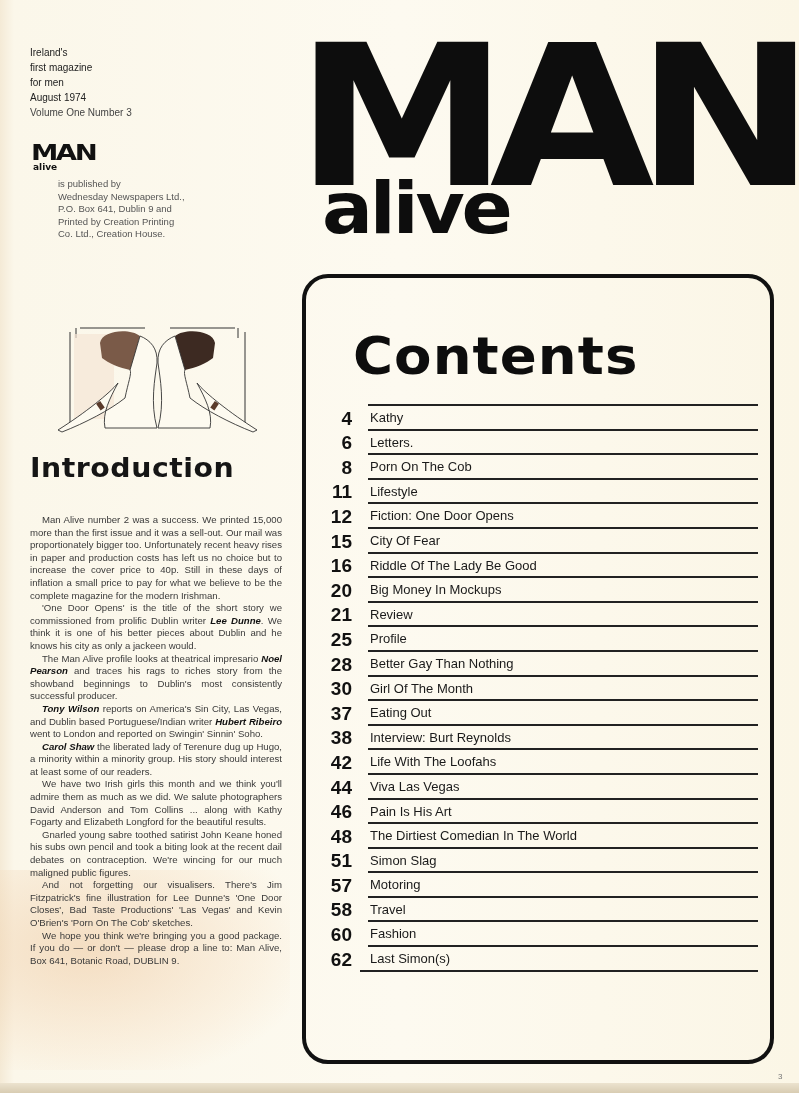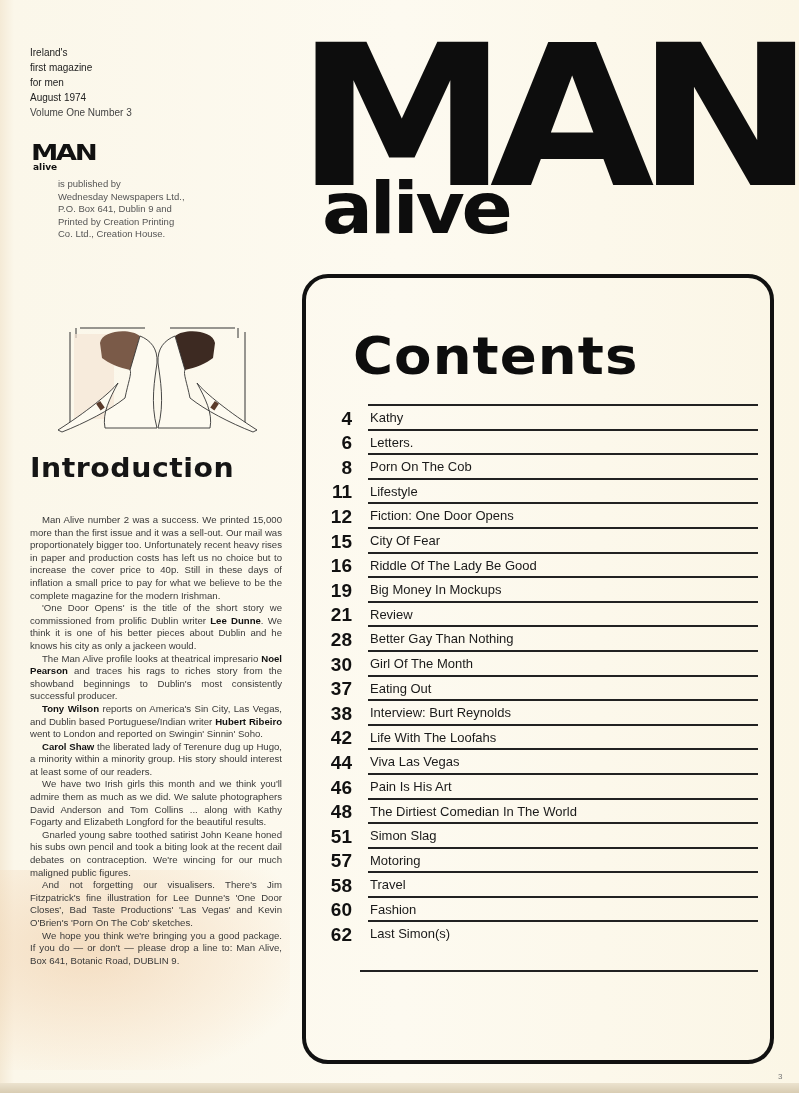--- a/index.html
+++ b/index.html
@@ -57,21 +57,21 @@
     font-size: 27px; letter-spacing: 0.5px; color: #151515;
     transform: scaleX(1.05); transform-origin: left;
   }
 
   .intro-body {
     position: absolute; left: 30px; top: 514px; width: 252px;
     font-size: 9.6px; line-height: 12.6px; color: #3a3a3a;
     text-align: justify; hyphens: auto;
   }
   .intro-body p { text-indent: 12px; }
-  .intro-body b { color: #111; }
+  .intro-body b { color: #111; font-style: italic; }
 
   
   .logo-man {
     position: absolute; left: 296px; top: 41px;
     font-family: "DejaVu Sans", sans-serif; font-weight: bold;
     font-size: 190px; line-height: 150px; letter-spacing: -16px;
     color: #0d0d0d; transform: scaleX(1.12) scaleY(1.03); transform-origin: left top;
     height: 150px; overflow: visible; white-space: nowrap;
   }
   .logo-alive {
@@ -209,26 +209,30 @@
       </div>
       <div class="toc-row">
         <span class="num">15</span>
         <span class="title">City Of Fear</span>
       </div>
       <div class="toc-row">
         <span class="num">16</span>
         <span class="title">Riddle Of The Lady Be Good</span>
       </div>
       <div class="toc-row">
-        <span class="num">19</span>
+        <span class="num">20</span>
         <span class="title">Big Money In Mockups</span>
       </div>
       <div class="toc-row">
         <span class="num">21</span>
         <span class="title">Review</span>
+      </div>
+      <div class="toc-row">
+        <span class="num">25</span>
+        <span class="title">Profile</span>
       </div>
       <div class="toc-row">
         <span class="num">28</span>
         <span class="title">Better Gay Than Nothing</span>
       </div>
       <div class="toc-row">
         <span class="num">30</span>
         <span class="title">Girl Of The Month</span>
       </div>
       <div class="toc-row">

